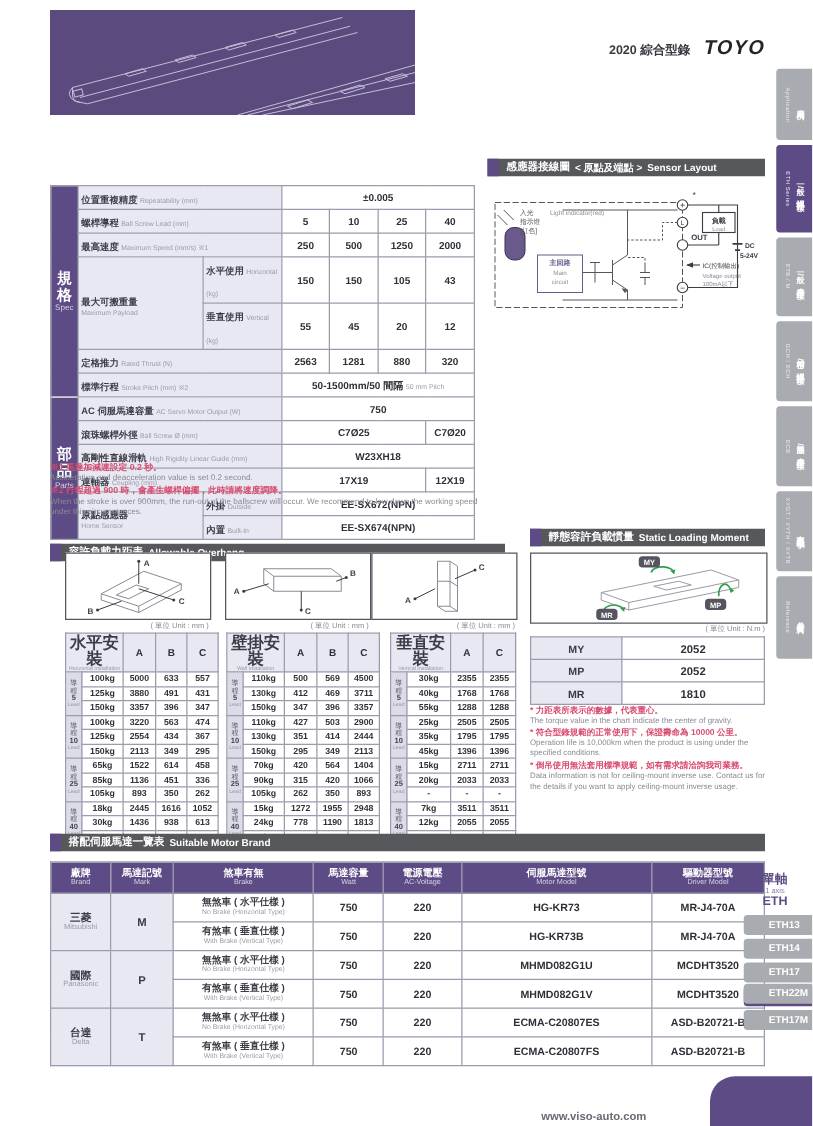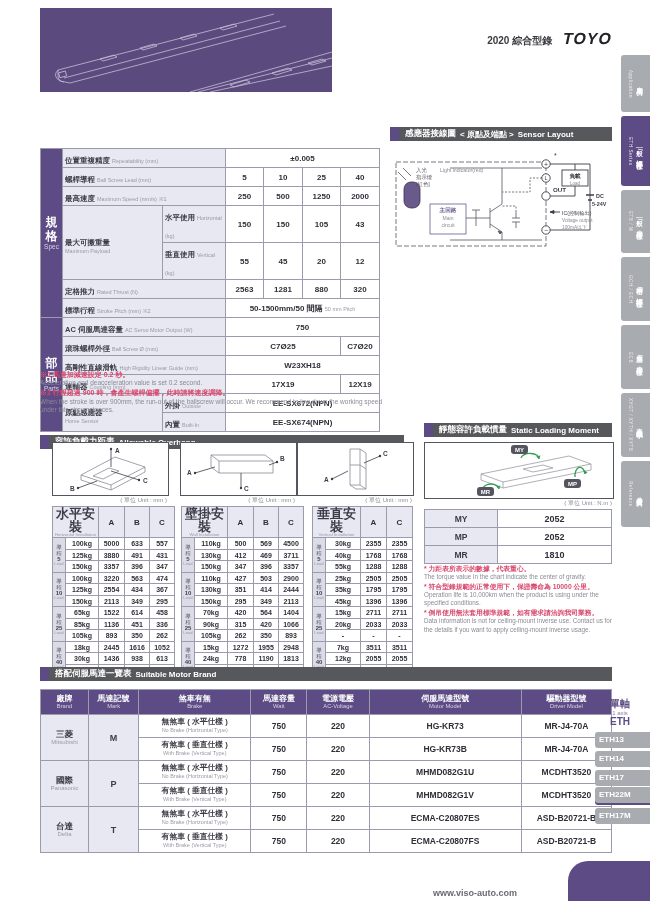--- a/index.html
+++ b/index.html
@@ -81,21 +81,21 @@
   .brake .zh{display:block;font-size:7.8px;font-weight:bold;color:#3c3c46;}
   .brake .en{display:block;font-size:5.5px;color:#9a9aa6;}
   .motor .num{font-size:8.5px;font-weight:bold;color:#2f2f38;}
   .motor .model{font-size:8.5px;font-weight:bold;color:#2f2f38;}
 
   
   .eth-label{left:596px;top:686px;width:48px;text-align:center;line-height:1.15;margin-top:12px;}
   .eth-label .zh{font-size:10px;font-weight:bold;color:#5c4b84;display:block;}
   .eth-label .one{font-size:6px;color:#8a7fa6;display:block;}
   .eth-label .ser{font-size:10px;font-weight:bold;color:#5c4b84;display:block;}
-  .etab{left:595px;width:55px;height:16px;background:#a8abaf;border-radius:3px 0 0 3px;color:#fff;font-size:8px;font-weight:bold;line-height:16px;padding-left:4px;box-sizing:border-box;}
+  .etab{left:595px;width:55px;height:16px;background:#a8abaf;border-radius:3px 0 0 3px;color:#fff;font-size:8px;font-weight:bold;line-height:16px;padding-left:20px;box-sizing:border-box;}
   .etab.act{background:#5c4b84;}
 
   .website{left:390px;top:860px;width:170px;text-align:center;font-size:9px;font-weight:bold;color:#6a6a72;margin-top:28px;}
   .corner{right:0;bottom:0;width:82px;height:40px;background:#5c4b84;border-radius:20px 0 0 0;}
 
   svg text{font-family:"Liberation Sans",sans-serif;}
 </style>
 </head>
 <body>
 

